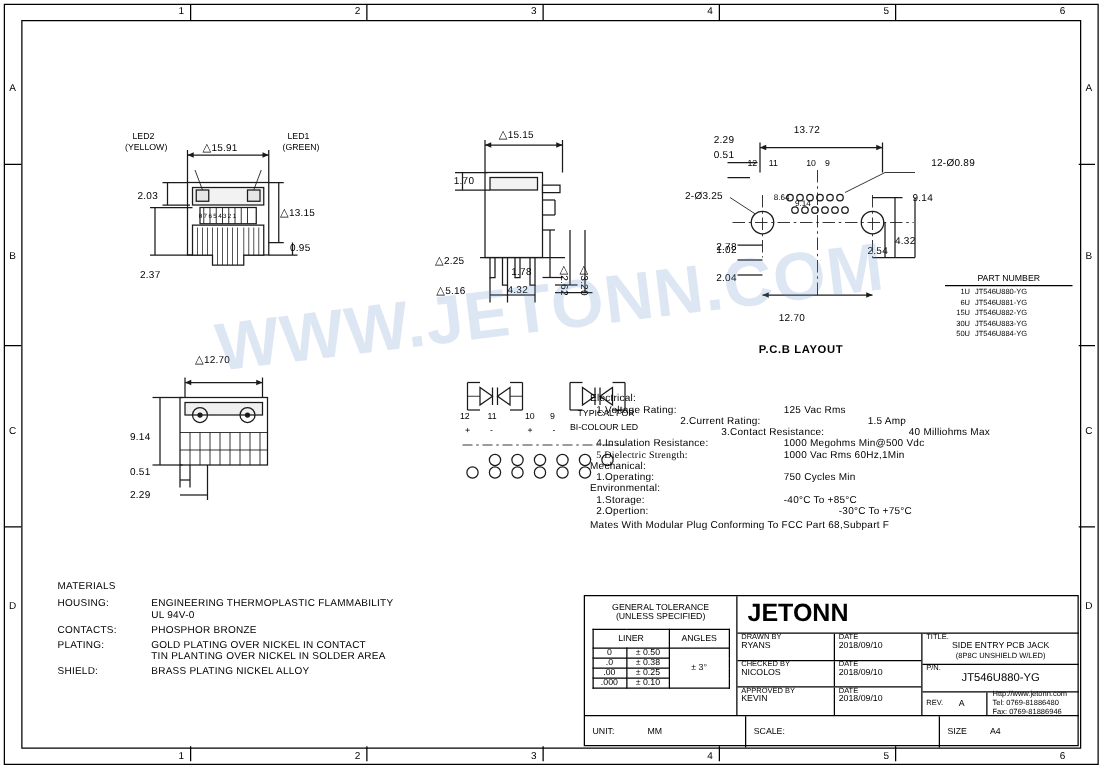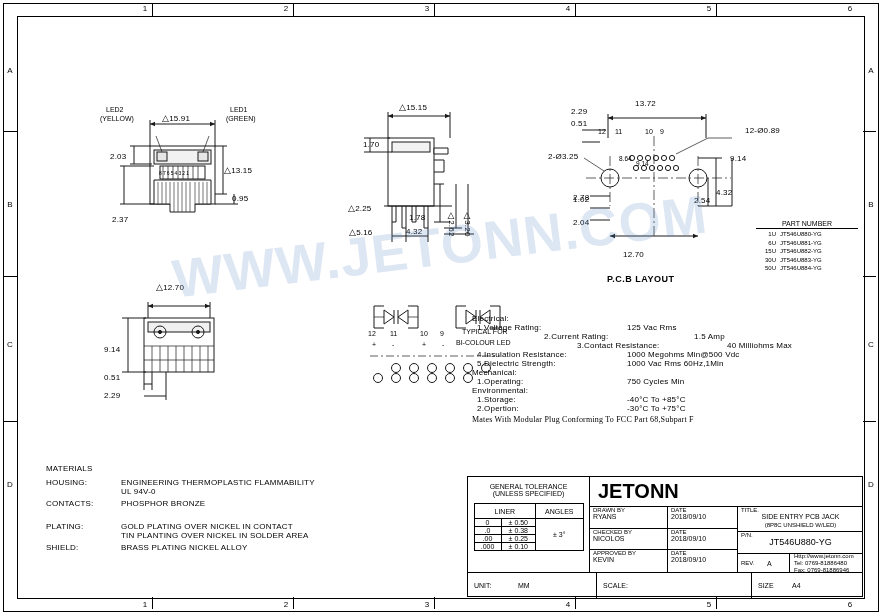--- a/index.html
+++ b/index.html
@@ -403,56 +403,56 @@
       </div>
     <div style="display:flex;justify-content:flex-end;">
         <div class="lbl" style="width:150px;padding-left:5px;">3.Contact Resistance:</div>
         <div class="lbl">40 Milliohms Max</div>
       </div>
     <div style="display:flex;">
         <div class="lbl" style="width:150px;padding-left:5px;">4.Insulation Resistance:</div>
         <div class="lbl">1000 Megohms Min@500 Vdc</div>
       </div>
     <div style="display:flex;">
-        <div class="lbl" style="width:150px;padding-left:5px;">5.Dielectric Strength:</div>
+        <div class="lbl" style="width:150px;padding-left:5px;font-family:Liberation Serif, serif;">5.Dielectric Strength:</div>
         <div class="lbl">1000 Vac Rms 60Hz,1Min</div>
       </div>
     <div class="lbl">Mechanical:</div>
     <div style="display:flex;">
         <div class="lbl" style="width:150px;padding-left:5px;">1.Operating:</div>
         <div class="lbl">750 Cycles Min</div>
       </div>
     <div class="lbl">Environmental:</div>
     <div style="display:flex;">
         <div class="lbl" style="width:150px;padding-left:5px;">1.Storage:</div>
         <div class="lbl">-40°C To +85°C</div>
       </div>
-    <div style="display:flex;">
+    <div style="display:flex;gap:44px;">
         <div class="lbl" style="width:150px;padding-left:5px;">2.Opertion:</div>
         <div class="lbl">-30°C To +75°C</div>
       </div>
-    <div class="lbl" style="margin-top:2px;font-family:Liberation Serif, serif;">Mates With Modular Plug Conforming To FCC Part 68,Subpart F</div>
+    <div class="lbl" style="margin-top:2px;">Mates With Modular Plug Conforming To FCC Part 68,Subpart F</div>
   </div>
 
   <div class="abs" style="left:46px;top:460px;width:420px;">
     <div class="lbl" style="margin-top:4px;">MATERIALS</div>
     <div style="display:flex;margin-top:5px;">
       <div class="lbl" style="width:75px;">HOUSING:</div>
       <div>
         <div class="lbl">ENGINEERING THERMOPLASTIC FLAMMABILITY</div>
         <div class="lbl">UL 94V-0</div>
       </div>
     </div>
     <div style="display:flex;margin-top:3px;">
       <div class="lbl" style="width:75px;">CONTACTS:</div>
       <div>
           <div class="lbl">PHOSPHOR BRONZE</div>
         </div>
     </div>
-    <div style="display:flex;margin-top:14px;">
+    <div style="display:flex;margin-top:3px;">
       <div class="lbl" style="width:75px;">PLATING:</div>
       <div>
         <div class="lbl">GOLD PLATING OVER NICKEL IN CONTACT</div>
         <div class="lbl">TIN PLANTING OVER NICKEL IN SOLDER AREA</div>
       </div>
     </div>
     <div style="display:flex;margin-top:3px;">
       <div class="lbl" style="width:75px;">SHIELD:</div>
       <div>
           <div class="lbl">BRASS PLATING NICKEL ALLOY</div>

